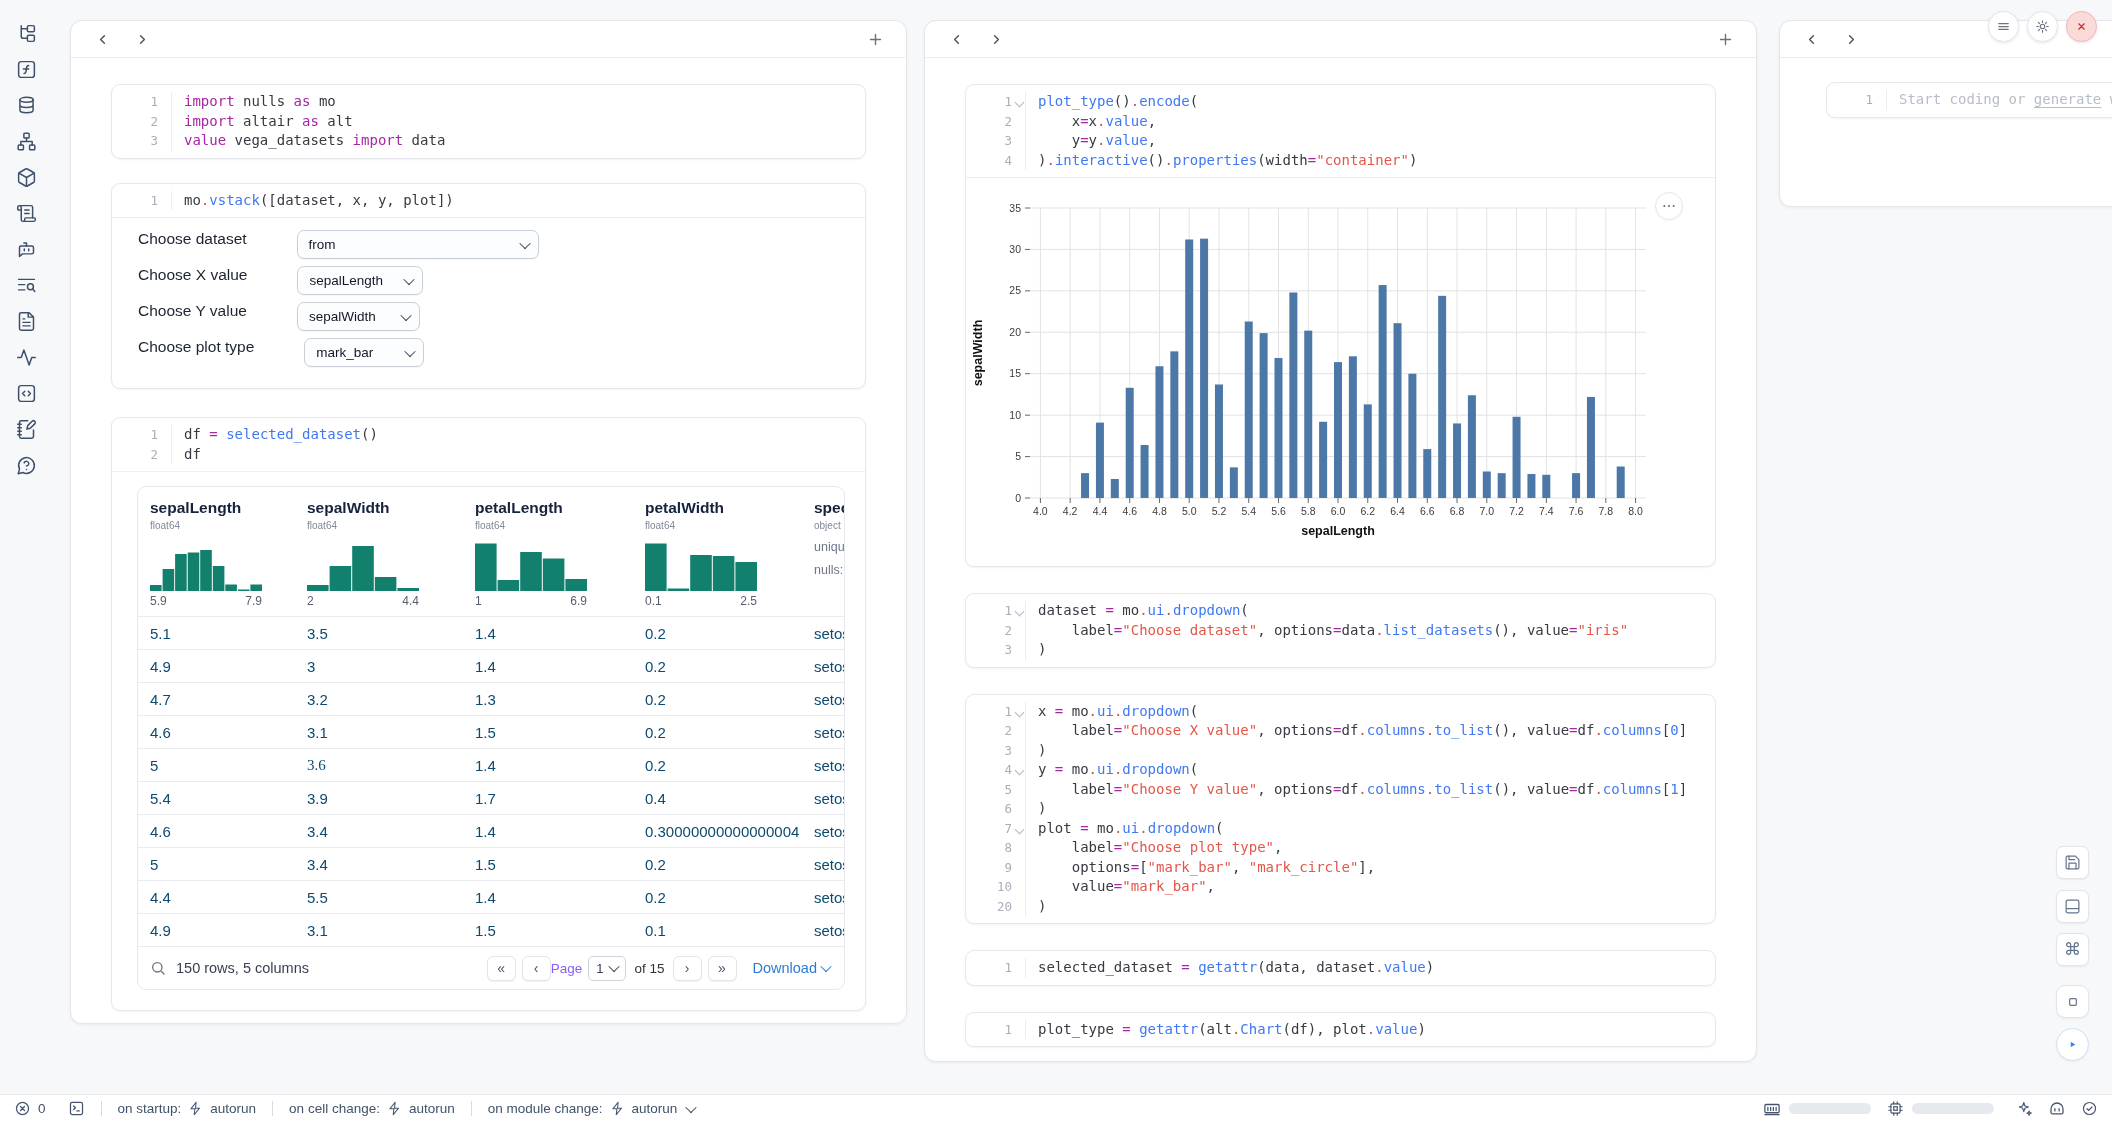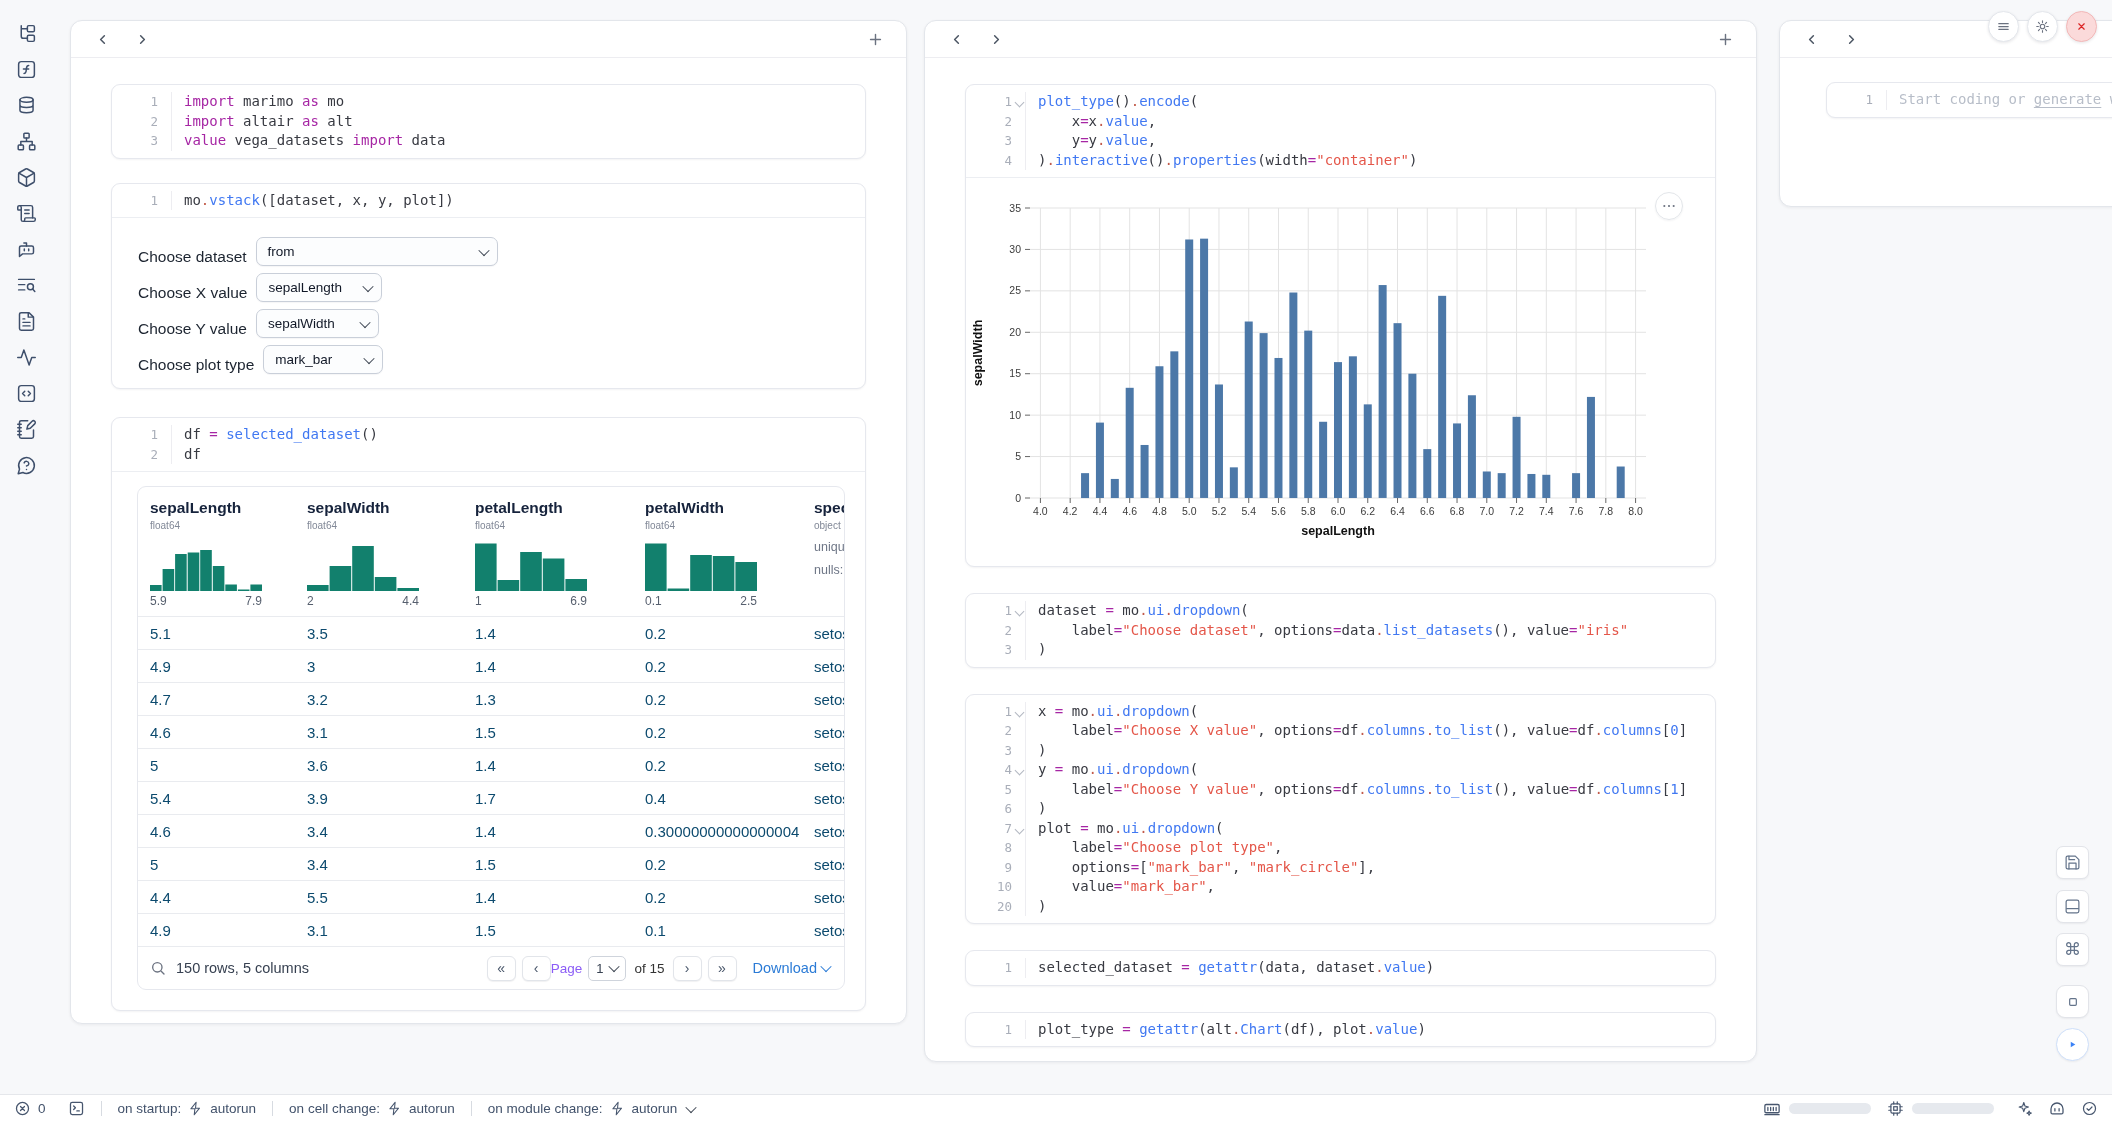--- a/index.html
+++ b/index.html
@@ -23,21 +23,21 @@
   .cell{background:#fff;border:1px solid #e6e8ee;border-radius:9px;box-shadow:0 1px 2px rgba(16,24,40,.05);margin-top:26px;overflow:hidden;}
   .code{padding:7px 0;font-family:"DejaVu Sans Mono",monospace;font-size:14px;}
   .cl{display:flex;line-height:19.5px;}
   .ln{flex:0 0 46px;text-align:right;padding-right:13px;color:#a9aeb9;font-size:12.5px;border-right:1px solid #ededf1;position:relative;user-select:none;}
   .fold{position:absolute;right:2px;top:7px;width:6px;height:6px;border-right:1.4px solid #b3b8c2;border-bottom:1.4px solid #b3b8c2;transform:rotate(45deg);}
   .ct{margin:0;padding:0 0 0 12px;white-space:pre;}
   .c-kw{color:#a626a4}.c-fn{color:#4078f2}.c-str{color:#e45649}.c-num{color:#4078f2}.c-op{color:#a626a4}.c-dot{color:#c25a4a}.c-pl{color:#383a42}
   .divider{border-top:1px solid #eceef2;}
   
   .controls{padding:12px 0 14px 26px;}
-  .ctl-row{display:flex;align-items:flex-end;height:36px;}
+  .ctl-row{display:flex;align-items:flex-start;height:36px;gap:41px;}
   .ctl-label{font-size:15.5px;color:#1c2430;margin-right:9px;}
   .select{display:flex;align-items:center;justify-content:space-between;height:27px;border:1px solid #c9cfd9;border-radius:7px;
     background:#fcfdfe;box-shadow:0 1px 1px rgba(16,24,40,.04);padding:0 9px 0 11px;font-size:13.5px;color:#111827;cursor:pointer;}
   .chev{width:7px;height:7px;border-right:1.6px solid #3f4754;border-bottom:1.6px solid #3f4754;transform:rotate(45deg) translate(-1px,-1px);}
   
   .table-wrap{padding:14px 0 20px 25px;}
   .dtable{width:706px;border:1px solid #e6e8ee;border-radius:9px;overflow:hidden;background:#fff;}
   .thead{display:flex;padding:12px 0 8px 12px;}
   .thcol{flex:0 0 auto;}
   .thname{font-size:15.5px;font-weight:700;color:#16233c;}
@@ -189,21 +189,21 @@
           <svg viewBox="0 0 24 24" width="17" height="17" fill="none" stroke="currentColor" stroke-width="2" stroke-linecap="round">
             <path d="M12 5v14M5 12h14"></path>
           </svg>
         </span>
     </div>
     <div class="pbody">
       <div class="cell">
         <div class="code">
             <div class="cl">
               <span class="ln">1</span>
-              <pre class="ct"><span class="c-kw">import</span><span class="c-pl"> marimo </span><span class="c-kw">as</span><span class="c-pl"> mo</span></pre>
+              <pre class="ct"><span class="c-kw">import</span><span class="c-pl"> nulls </span><span class="c-kw">as</span><span class="c-pl"> mo</span></pre>
             </div>
             <div class="cl">
               <span class="ln">2</span>
               <pre class="ct"><span class="c-kw">import</span><span class="c-pl"> altair </span><span class="c-kw">as</span><span class="c-pl"> alt</span></pre>
             </div>
             <div class="cl">
               <span class="ln">3</span>
               <pre class="ct"><span class="c-kw">value</span><span class="c-pl"> vega_datasets </span><span class="c-kw">import</span><span class="c-pl"> data</span></pre>
             </div>
           </div>
@@ -357,21 +357,21 @@
                 </div>
                 <div class="trow">
                   <span class="tcell" style="width: 157px;">4.6</span>
                   <span class="tcell" style="width: 168px;">3.1</span>
                   <span class="tcell" style="width: 170px;">1.5</span>
                   <span class="tcell" style="width: 169px;">0.2</span>
                   <span class="tcell" style="width: 140px;">setosa</span>
                 </div>
                 <div class="trow">
                   <span class="tcell" style="width: 157px;">5</span>
-                  <span class="tcell" style="width: 168px;">3.6</span>
+                  <span class="tcell" style="width: 168px; font-family: Liberation Serif, serif;">3.6</span>
                   <span class="tcell" style="width: 170px;">1.4</span>
                   <span class="tcell" style="width: 169px;">0.2</span>
                   <span class="tcell" style="width: 140px;">setosa</span>
                 </div>
                 <div class="trow">
                   <span class="tcell" style="width: 157px;">5.4</span>
                   <span class="tcell" style="width: 168px;">3.9</span>
                   <span class="tcell" style="width: 170px;">1.7</span>
                   <span class="tcell" style="width: 169px;">0.4</span>
                   <span class="tcell" style="width: 140px;">setosa</span>

